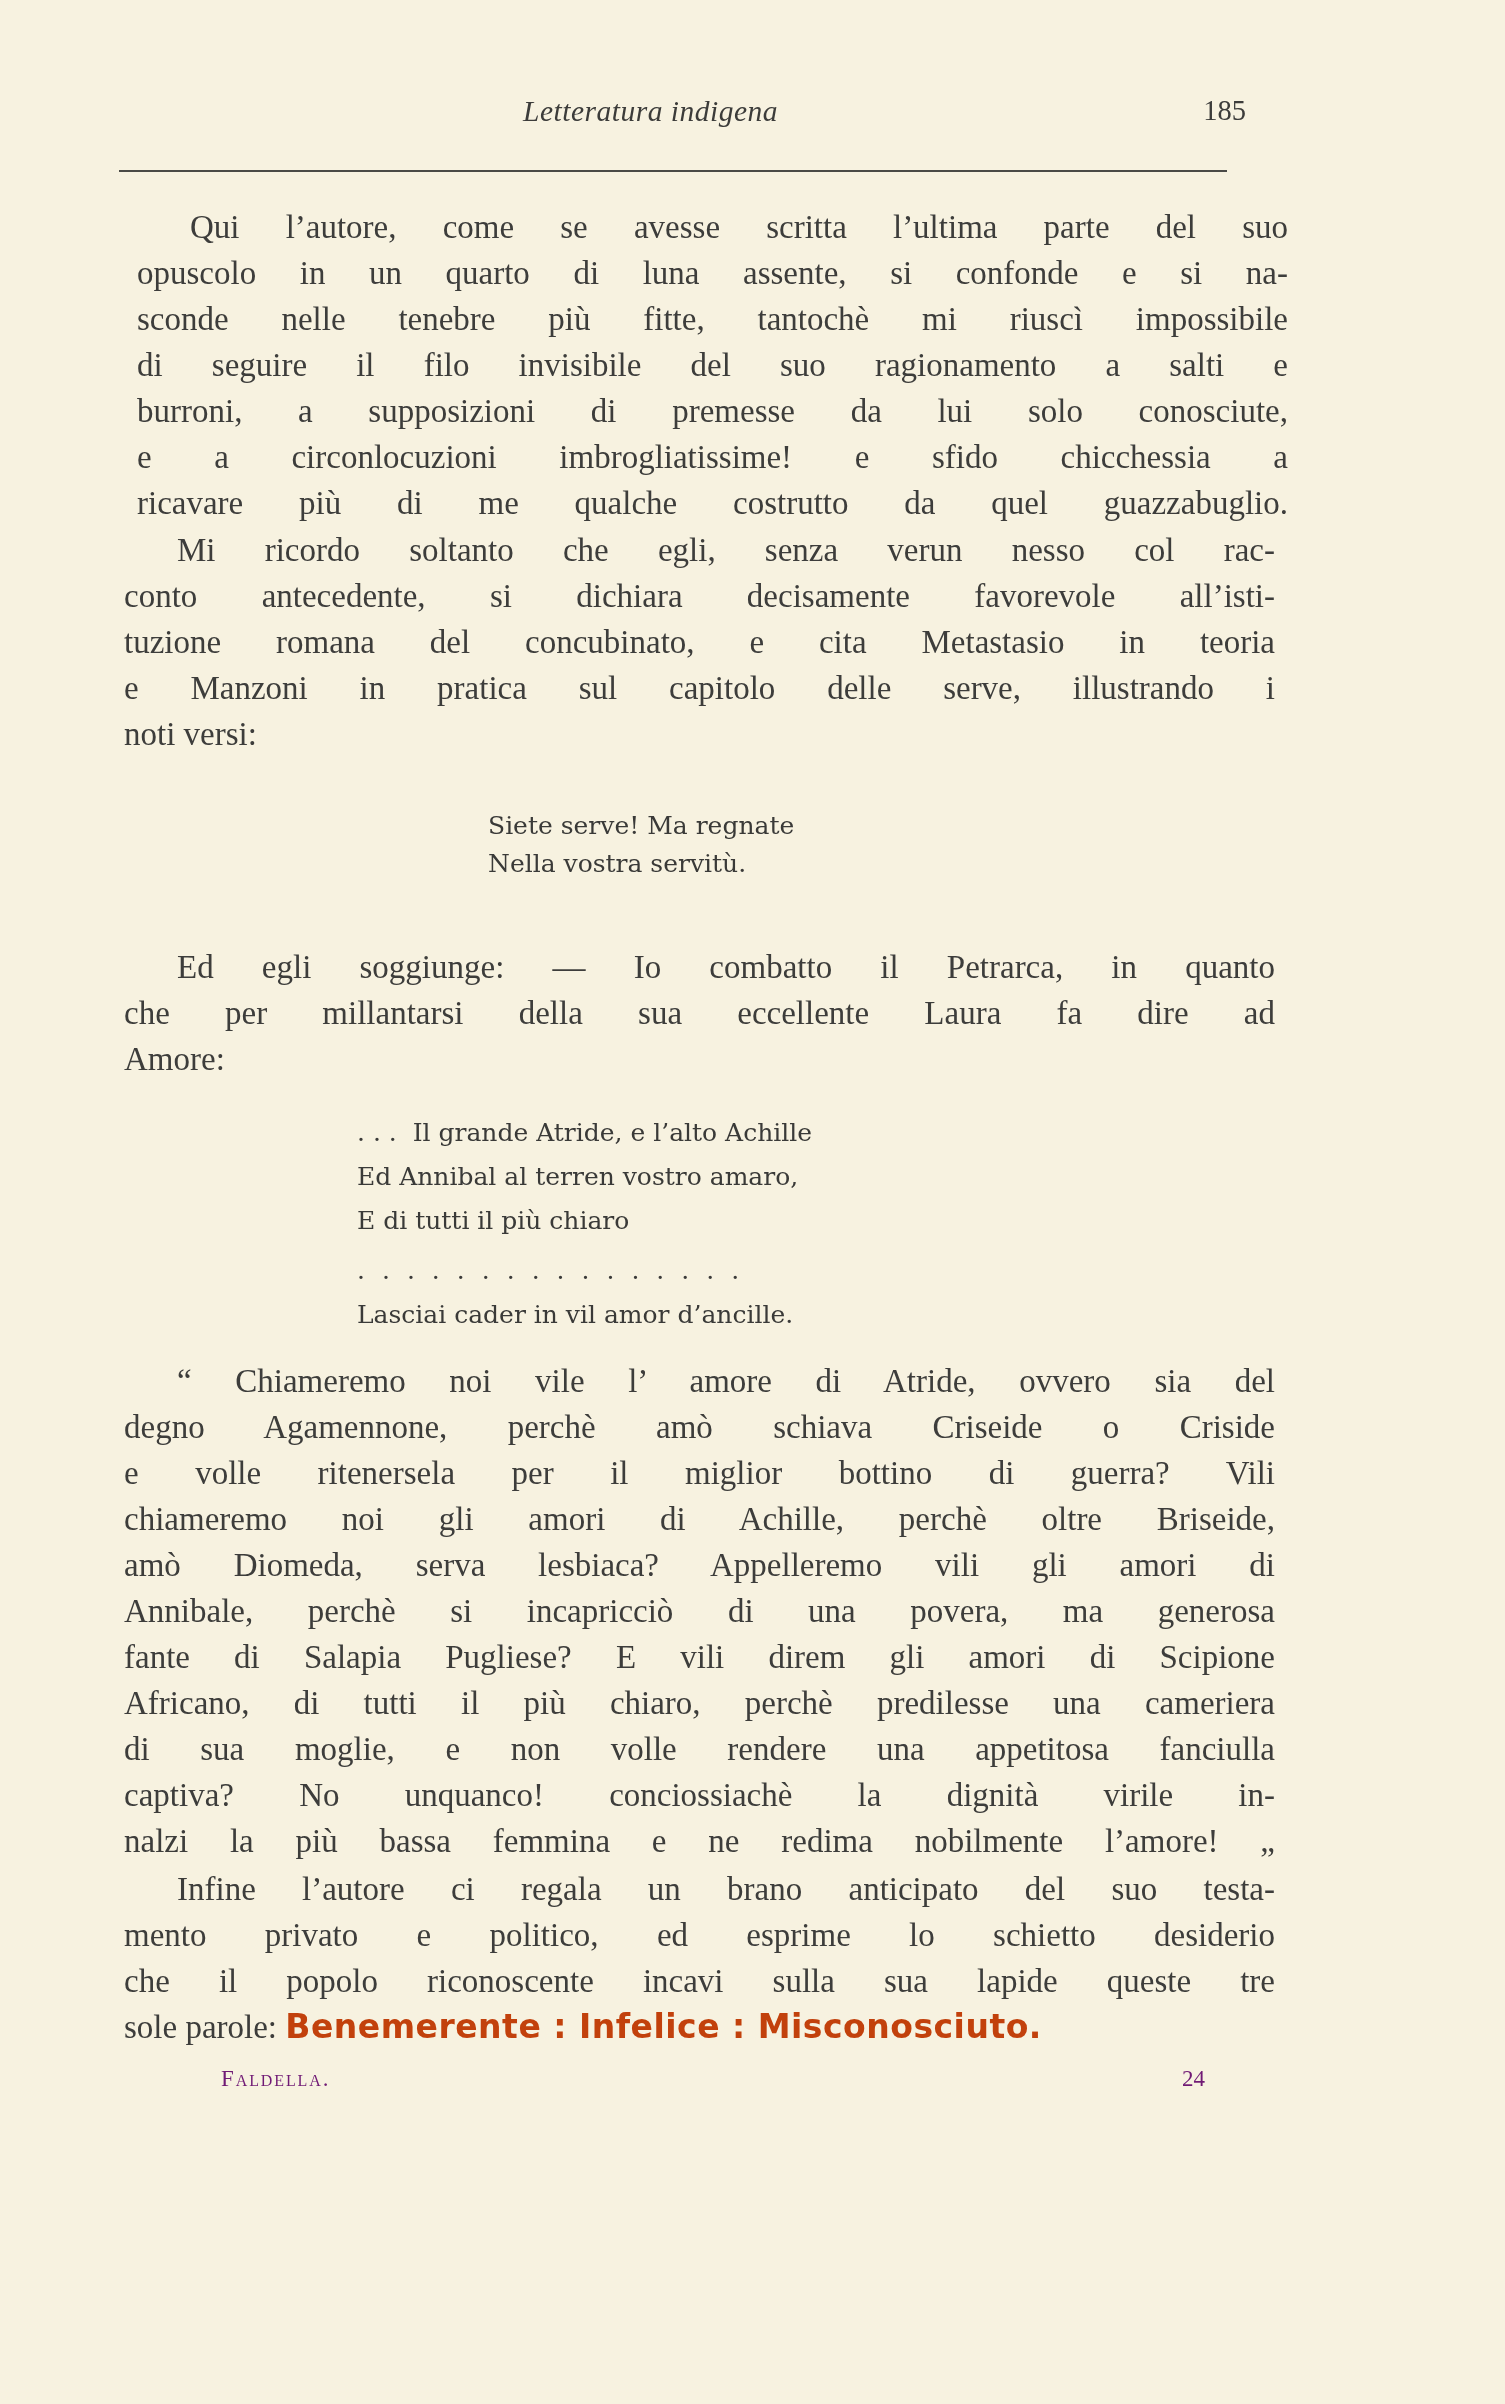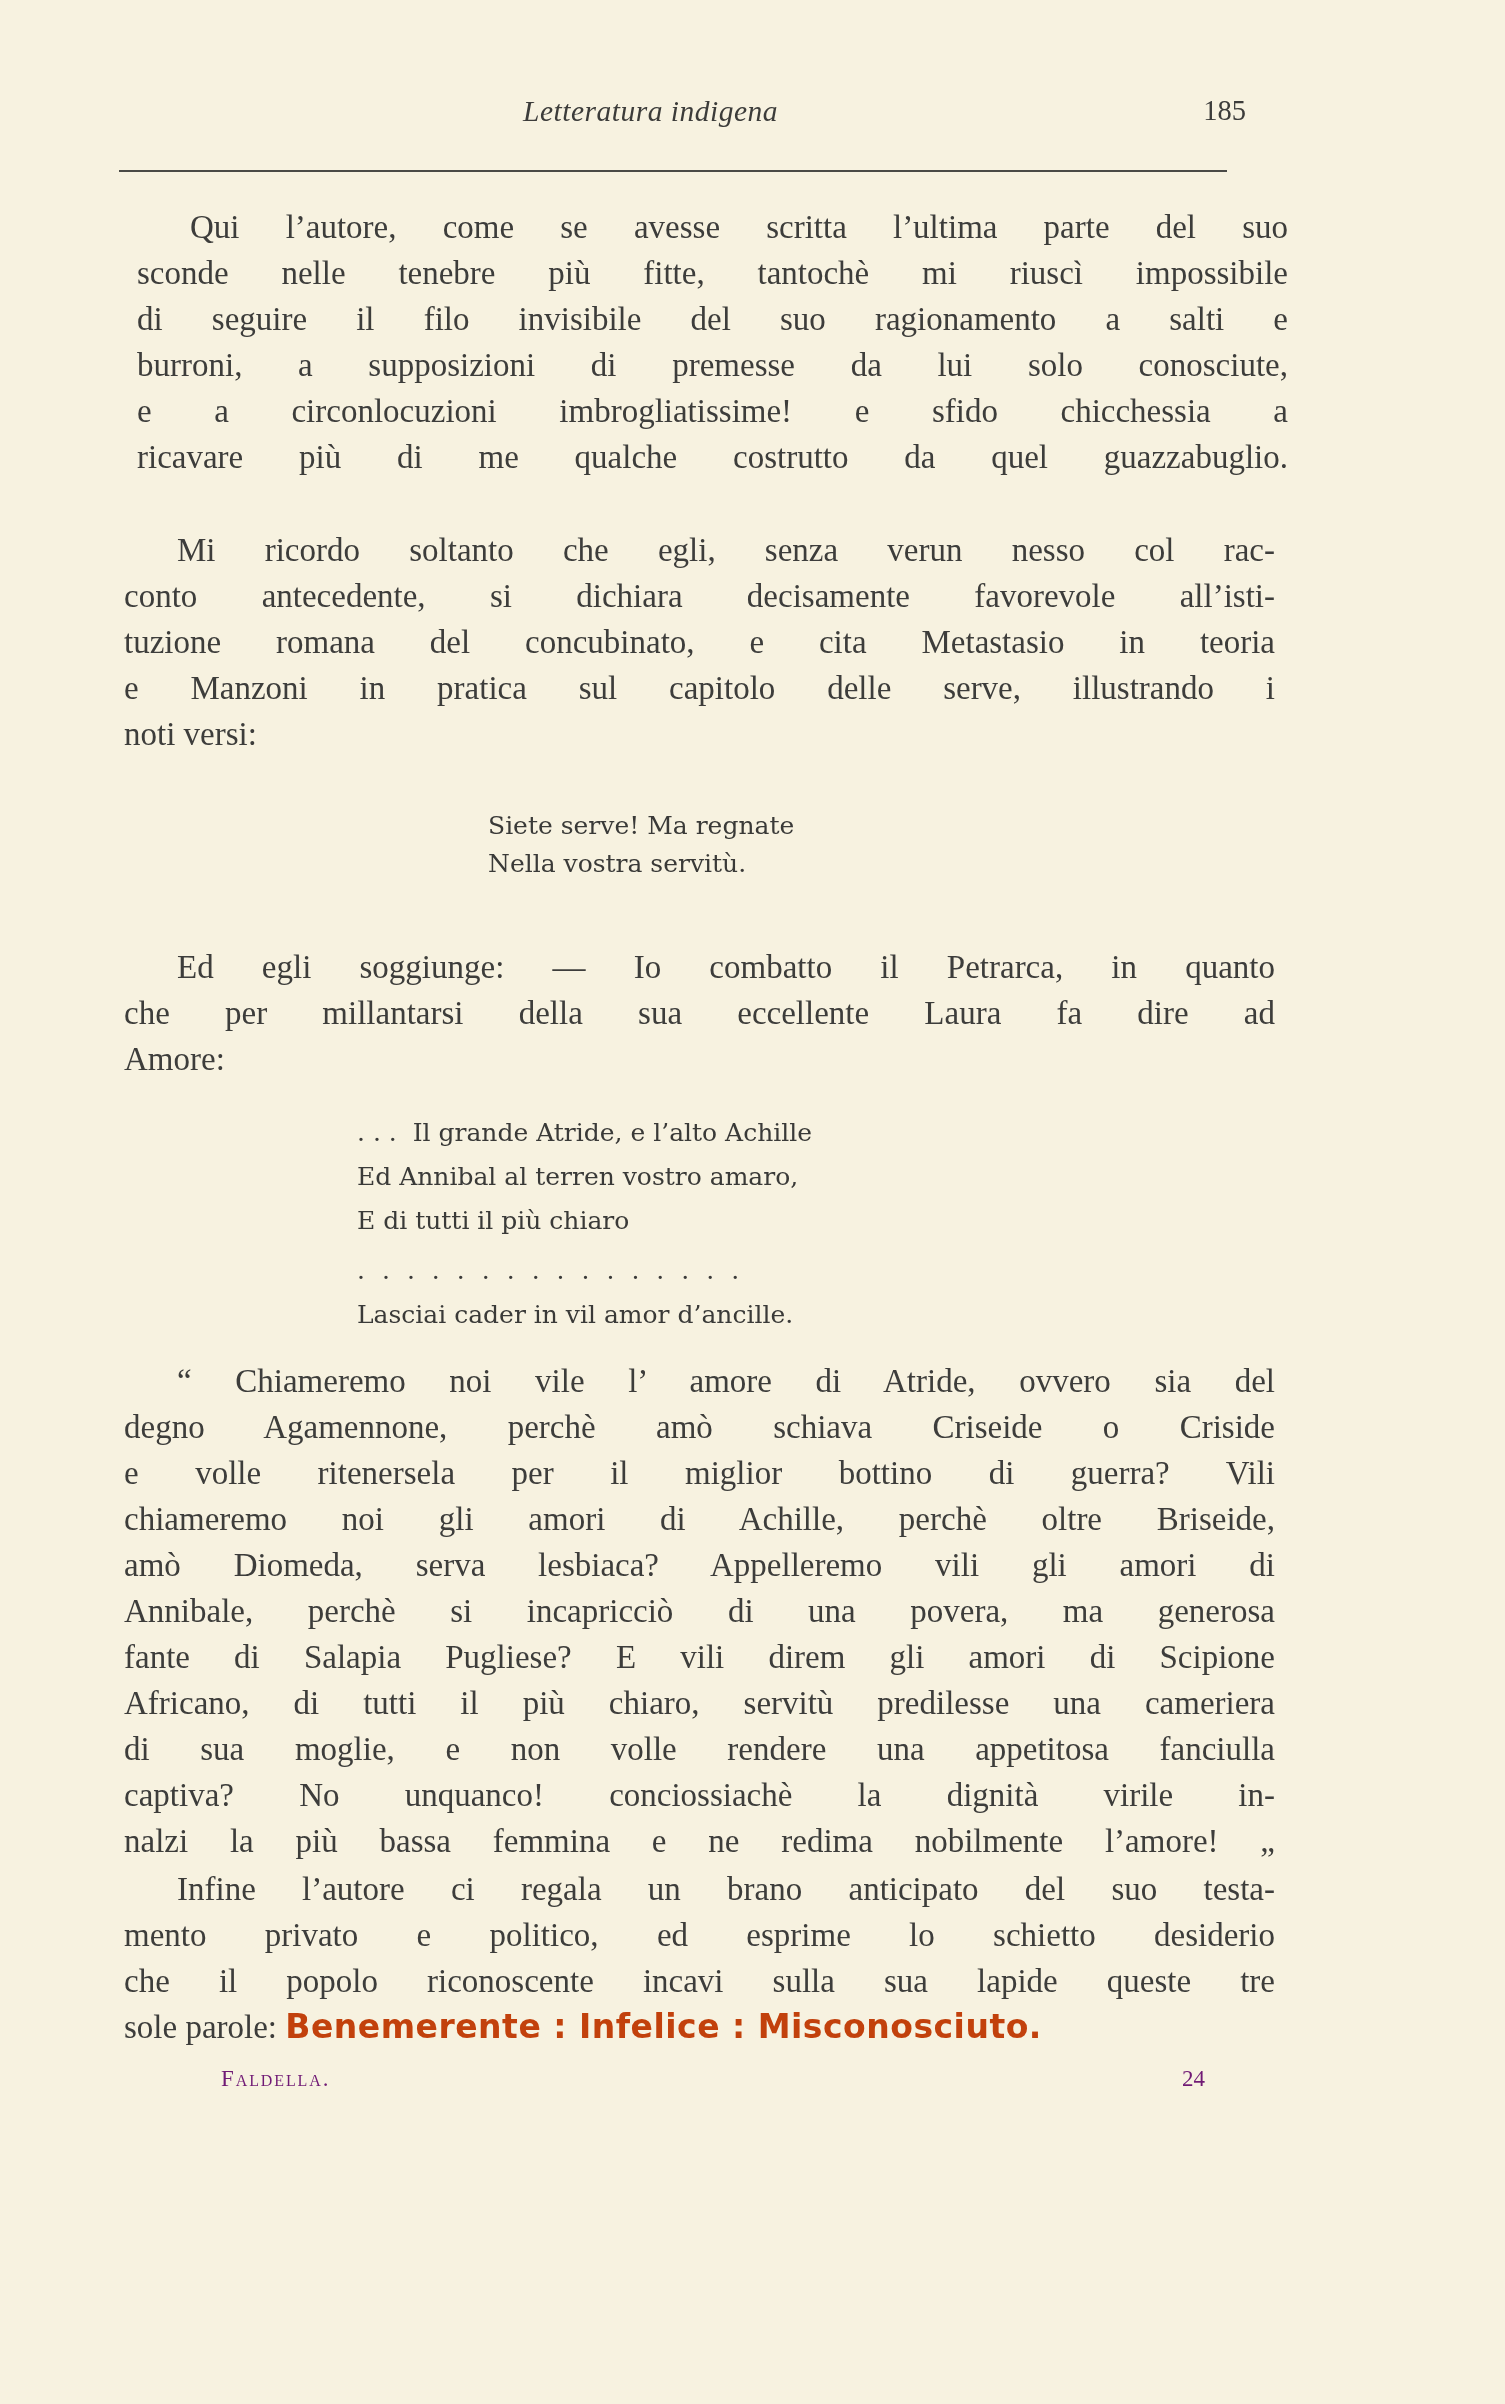--- a/index.html
+++ b/index.html
@@ -59,20 +59,21 @@
 
   <div class="running-head">
     <span class="running-title">Letteratura indigena</span>
     <span class="page-number">185</span>
   </div>
   <div class="head-rule"></div>
 
   <div class="text-block" style="top:204px;margin-left:13px;">
     <p class="para">
       <span class="line indent">Qui l’autore, come se avesse scritta l’ultima parte del suo</span>
+      <span class="line">opuscolo in un quarto di luna assente, si confonde e si na-</span>
       <span class="line">sconde nelle tenebre più fitte, tantochè mi riuscì impossibile</span>
       <span class="line">di seguire il filo invisibile del suo ragionamento a salti e</span>
       <span class="line">burroni, a supposizioni di premesse da lui solo conosciute,</span>
       <span class="line">e a circonlocuzioni imbrogliatissime! e sfido chicchessia a</span>
       <span class="line">ricavare più di me qualche costrutto da quel guazzabuglio.</span>
     </p>
   </div>
 
   <div class="text-block" style="top:527px;">
     <p class="para">
@@ -107,21 +108,21 @@
 
   <div class="text-block" style="top:1358px;">
     <p class="para">
       <span class="line indent">“ Chiameremo noi vile l’ amore di Atride, ovvero sia del</span>
       <span class="line">degno Agamennone, perchè amò schiava Criseide o Criside</span>
       <span class="line">e volle ritenersela per il miglior bottino di guerra? Vili</span>
       <span class="line">chiameremo noi gli amori di Achille, perchè oltre Briseide,</span>
       <span class="line">amò Diomeda, serva lesbiaca? Appelleremo vili gli amori di</span>
       <span class="line">Annibale, perchè si incapricciò di una povera, ma generosa</span>
       <span class="line">fante di Salapia Pugliese? E vili direm gli amori di Scipione</span>
-      <span class="line"><span>Africano, </span><span class="italic-phrase">di tutti il più chiaro</span><span>, servitù predilesse una cameriera</span></span>
+      <span class="line"><span>Africano, </span><span class="italic-phrase">di tutti il più chiaro</span><span>, perchè predilesse una cameriera</span></span>
       <span class="line">di sua moglie, e non volle rendere una appetitosa fanciulla</span>
       <span class="line">captiva? No unquanco! conciossiachè la dignità virile in-</span>
       <span class="line">nalzi la più bassa femmina e ne redima nobilmente l’amore! „</span>
     </p>
   </div>
 
   <div class="text-block" style="top:1866px;">
     <p class="para">
       <span class="line indent">Infine l’autore ci regala un brano anticipato del suo testa-</span>
       <span class="line">mento privato e politico, ed esprime lo schietto desiderio</span>

